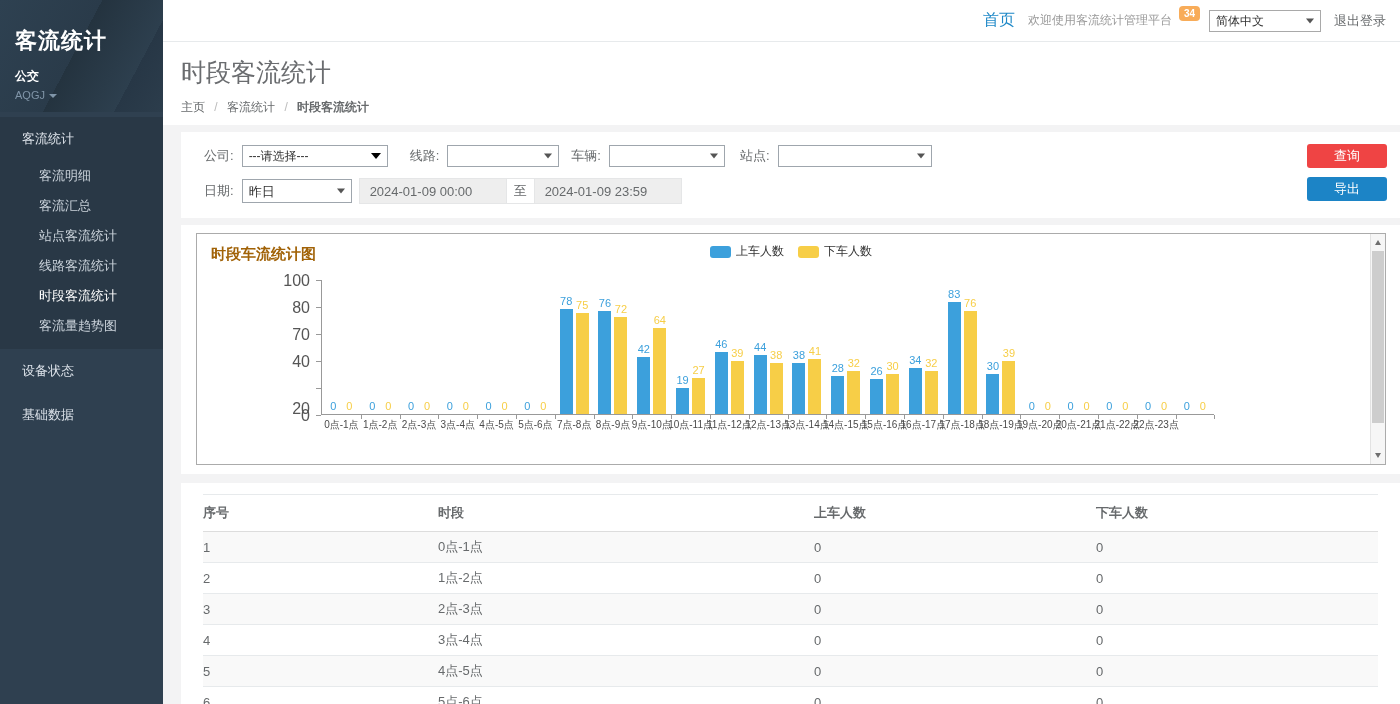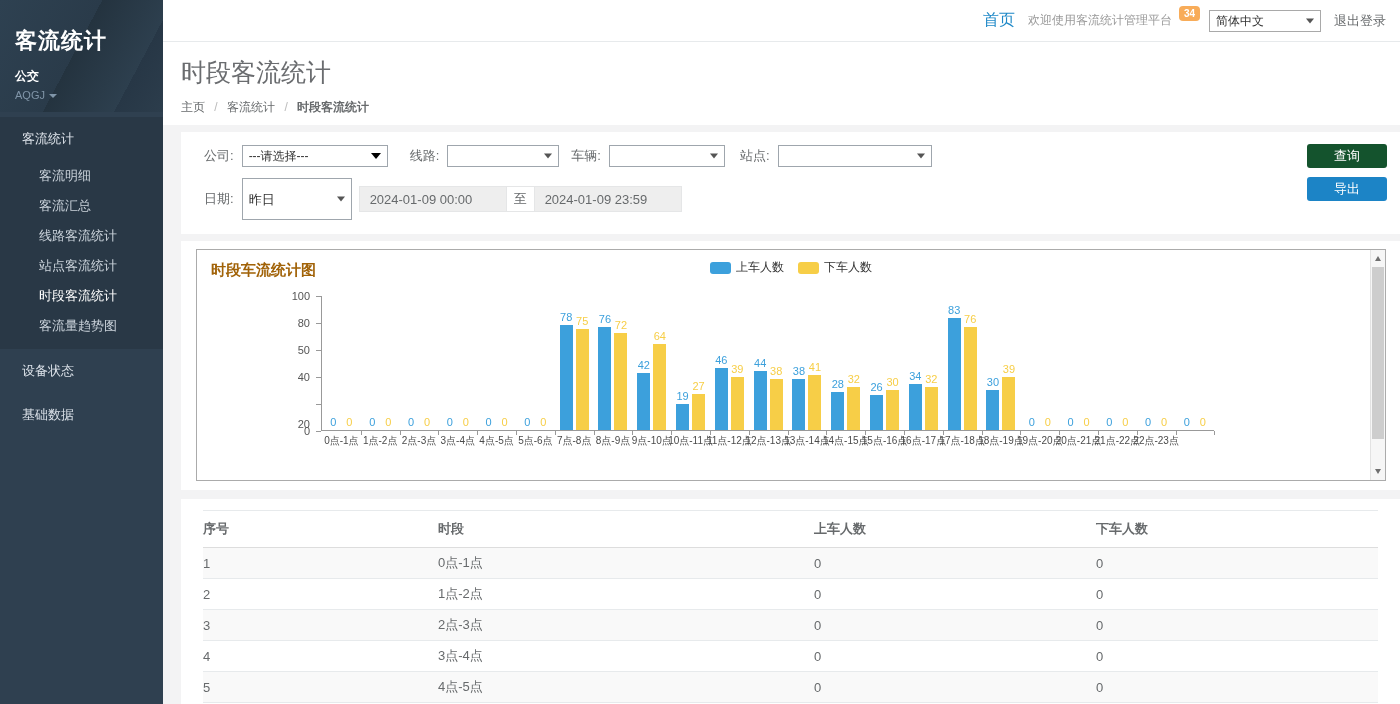--- a/index.html
+++ b/index.html
@@ -57,40 +57,40 @@
   .sel-wrap select { appearance:none; -webkit-appearance:none; background:#fff; border:1px solid #9fa6ad;
     height:22px; font-size:12px; color:#333; padding:0 20px 0 6px; width:100%; }
   .sel-arrow { position:absolute; right:7px; top:50%; transform:translateY(-50%); width:0; height:0;
     border-left:4px solid transparent; border-right:4px solid transparent; border-top:5px solid #555; pointer-events:none; }
   .sel-arrow.black { border-left-width:5px; border-right-width:5px; border-top:6px solid #000; }
   .w-company { width:146px; margin-right:22px; }
   .w-line { width:112px; margin-right:12px; }
   .w-vehicle { width:116px; margin-right:15px; }
   .w-station { width:154px; }
   .w-preset { width:110px; margin-right:7px; }
-  .w-preset select { height:42px; font-size:13px; }
+  .w-preset select { height:24px; font-size:13px; }
   .date-input { width:148px; height:26px; background:#eeeeee; border:1px solid #e5e6e7;
     color:#676a6c; font-size:13px; padding:0 0 0 10px; }
   .date-sep { width:27px; height:26px; background:#ffffff; border:1px solid #e5e6e7; border-left:none; border-right:none;
     display:flex; align-items:center; justify-content:center; font-size:13px; color:#676a6c; }
   .filter-buttons { position:absolute; right:13px; top:12px; display:flex; flex-direction:column; gap:9px; }
   .btn { width:80px; height:24px; border:none; border-radius:3px; color:#ffffff; font-size:13px; cursor:pointer; }
-  .btn-query { background:#14532d; }
+  .btn-query { background:#ef4444; }
   .btn-export { background:#1c84c6; }
 
   
   .panel-chart { padding:8px 14px 9px 15px; margin-bottom:9px; }
   .chart-box { position:relative; border:1px solid #ababab; height:232px; overflow:hidden; background:#fff; }
   .chart-title { font-size:15px; font-weight:bold; color:#a16207; margin:11px 0 0 14px; }
   .legend { position:absolute; top:9px; left:50%; transform:translateX(-50%); display:flex; gap:14px; }
   .legend-item { display:flex; align-items:center; gap:5px; font-size:12px; color:#333; cursor:pointer; }
   .legend-swatch { width:21px; height:12px; border-radius:3px; }
   .chart-area { display:flex; margin-top:16px; }
   .y-axis { position:relative; width:124px; height:135px; flex:none; }
-  .y-tick-label { position:absolute; right:11px; font-size:11px; color:#555; line-height:13px; }
+  .y-tick-label { position:absolute; right:11px; font-size:16px; color:#555; line-height:13px; }
   .y-tick-mark { position:absolute; right:0; width:5px; height:1px; background:#999; }
   .groups { display:flex; align-items:flex-end; height:135px; border-left:1px solid #999;
     border-bottom:1px solid #999; position:relative; }
   .group { width:38.8px; height:135px; display:flex; justify-content:center; align-items:flex-end;
     gap:3px; position:relative; flex:none; }
   .group::after { content:''; position:absolute; right:-1px; bottom:-5px; width:1px; height:4px; background:#999; }
   .barcol { display:flex; flex-direction:column; align-items:center; justify-content:flex-end; height:100%; }
   .bar-value { font-size:11px; line-height:12px; margin-bottom:2px; }
   .bar { width:13px; }
   .xlabel { position:absolute; top:139px; left:50%; transform:translateX(-50%);
@@ -123,22 +123,22 @@
     <div class="brand-user">
       <span>AQGJ</span><span class="caret"></span>
     </div>
   </div>
   <nav class="menu">
       <div class="menu-section active">
         <div class="menu-header">客流统计</div>
         <div class="submenu">
           <div class="submenu-item">客流明细</div>
           <div class="submenu-item">客流汇总</div>
+          <div class="submenu-item">站点客流统计</div>
           <div class="submenu-item">线路客流统计</div>
-          <div class="submenu-item">站点客流统计</div>
           <div class="submenu-item current">时段客流统计</div>
           <div class="submenu-item">客流量趋势图</div>
         </div>
       </div>
       <div class="menu-section">
         <div class="menu-header">设备状态</div>
       </div>
       <div class="menu-section">
         <div class="menu-header">基础数据</div>
       </div>
@@ -228,21 +228,21 @@
           </span>
         </div>
       <div class="chart-area">
         <div class="y-axis">
             <div class="y-tick-label" style="top: 128.5px;">0</div>
             <div class="y-tick-mark" style="top: 135px;"></div>
             <div class="y-tick-label" style="top: 101.5px; margin-top: 20px;">20</div>
             <div class="y-tick-mark" style="top: 108px;"></div>
             <div class="y-tick-label" style="top: 74.5px;">40</div>
             <div class="y-tick-mark" style="top: 81px;"></div>
-            <div class="y-tick-label" style="top: 47.5px;">50</div>
+            <div class="y-tick-label" style="top: 47.5px;">70</div>
             <div class="y-tick-mark" style="top: 54px;"></div>
             <div class="y-tick-label" style="top: 20.5px;">80</div>
             <div class="y-tick-mark" style="top: 27px;"></div>
             <div class="y-tick-label" style="top: -6.5px;">100</div>
             <div class="y-tick-mark" style="top: 0px;"></div>
           </div>
         <div class="groups">
             <div class="group">
               <div class="barcol">
                 <div class="bar-value" style="color: rgb(60, 160, 220);">0</div>

